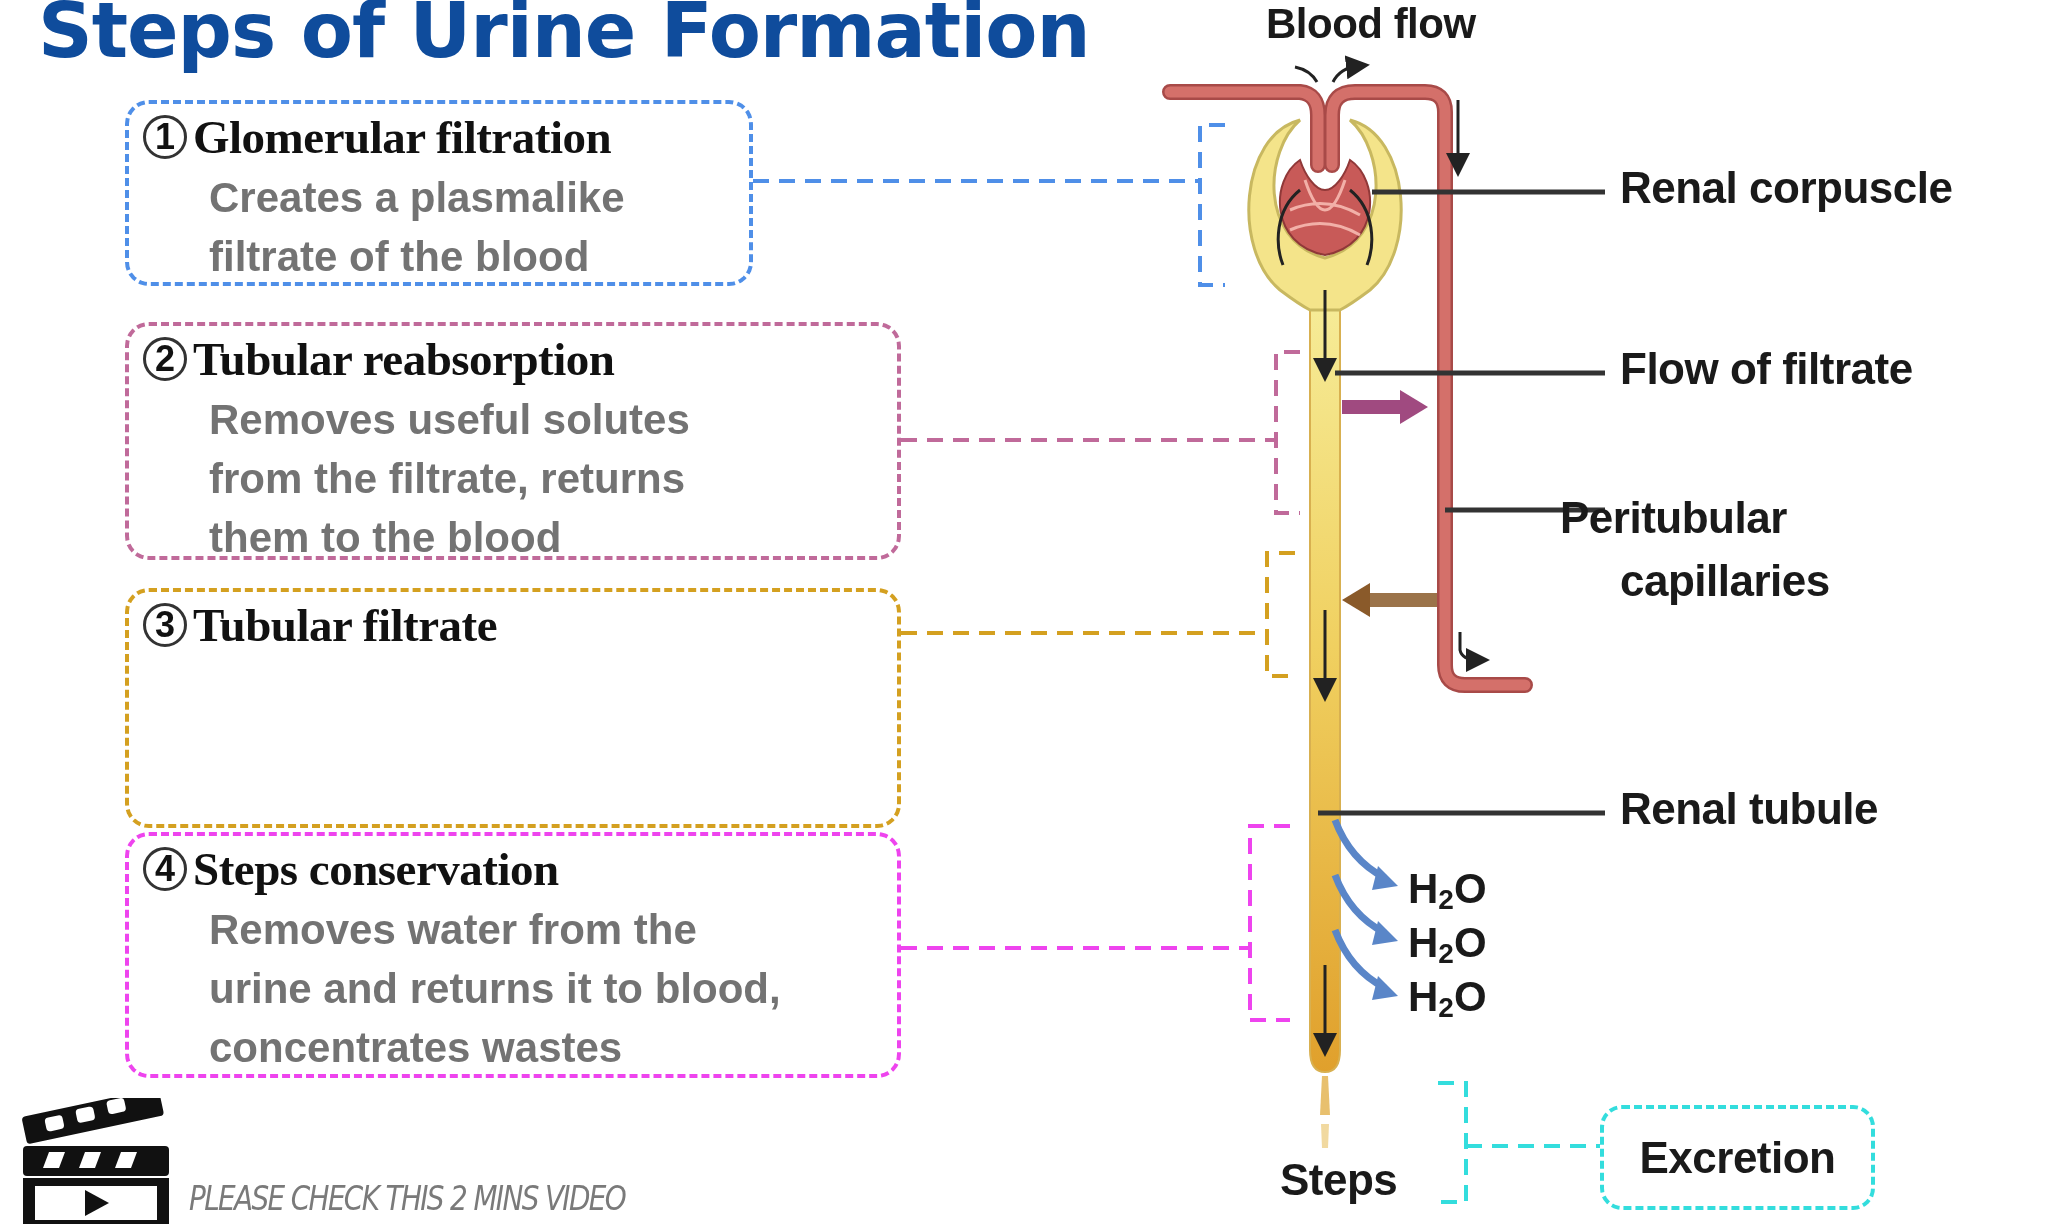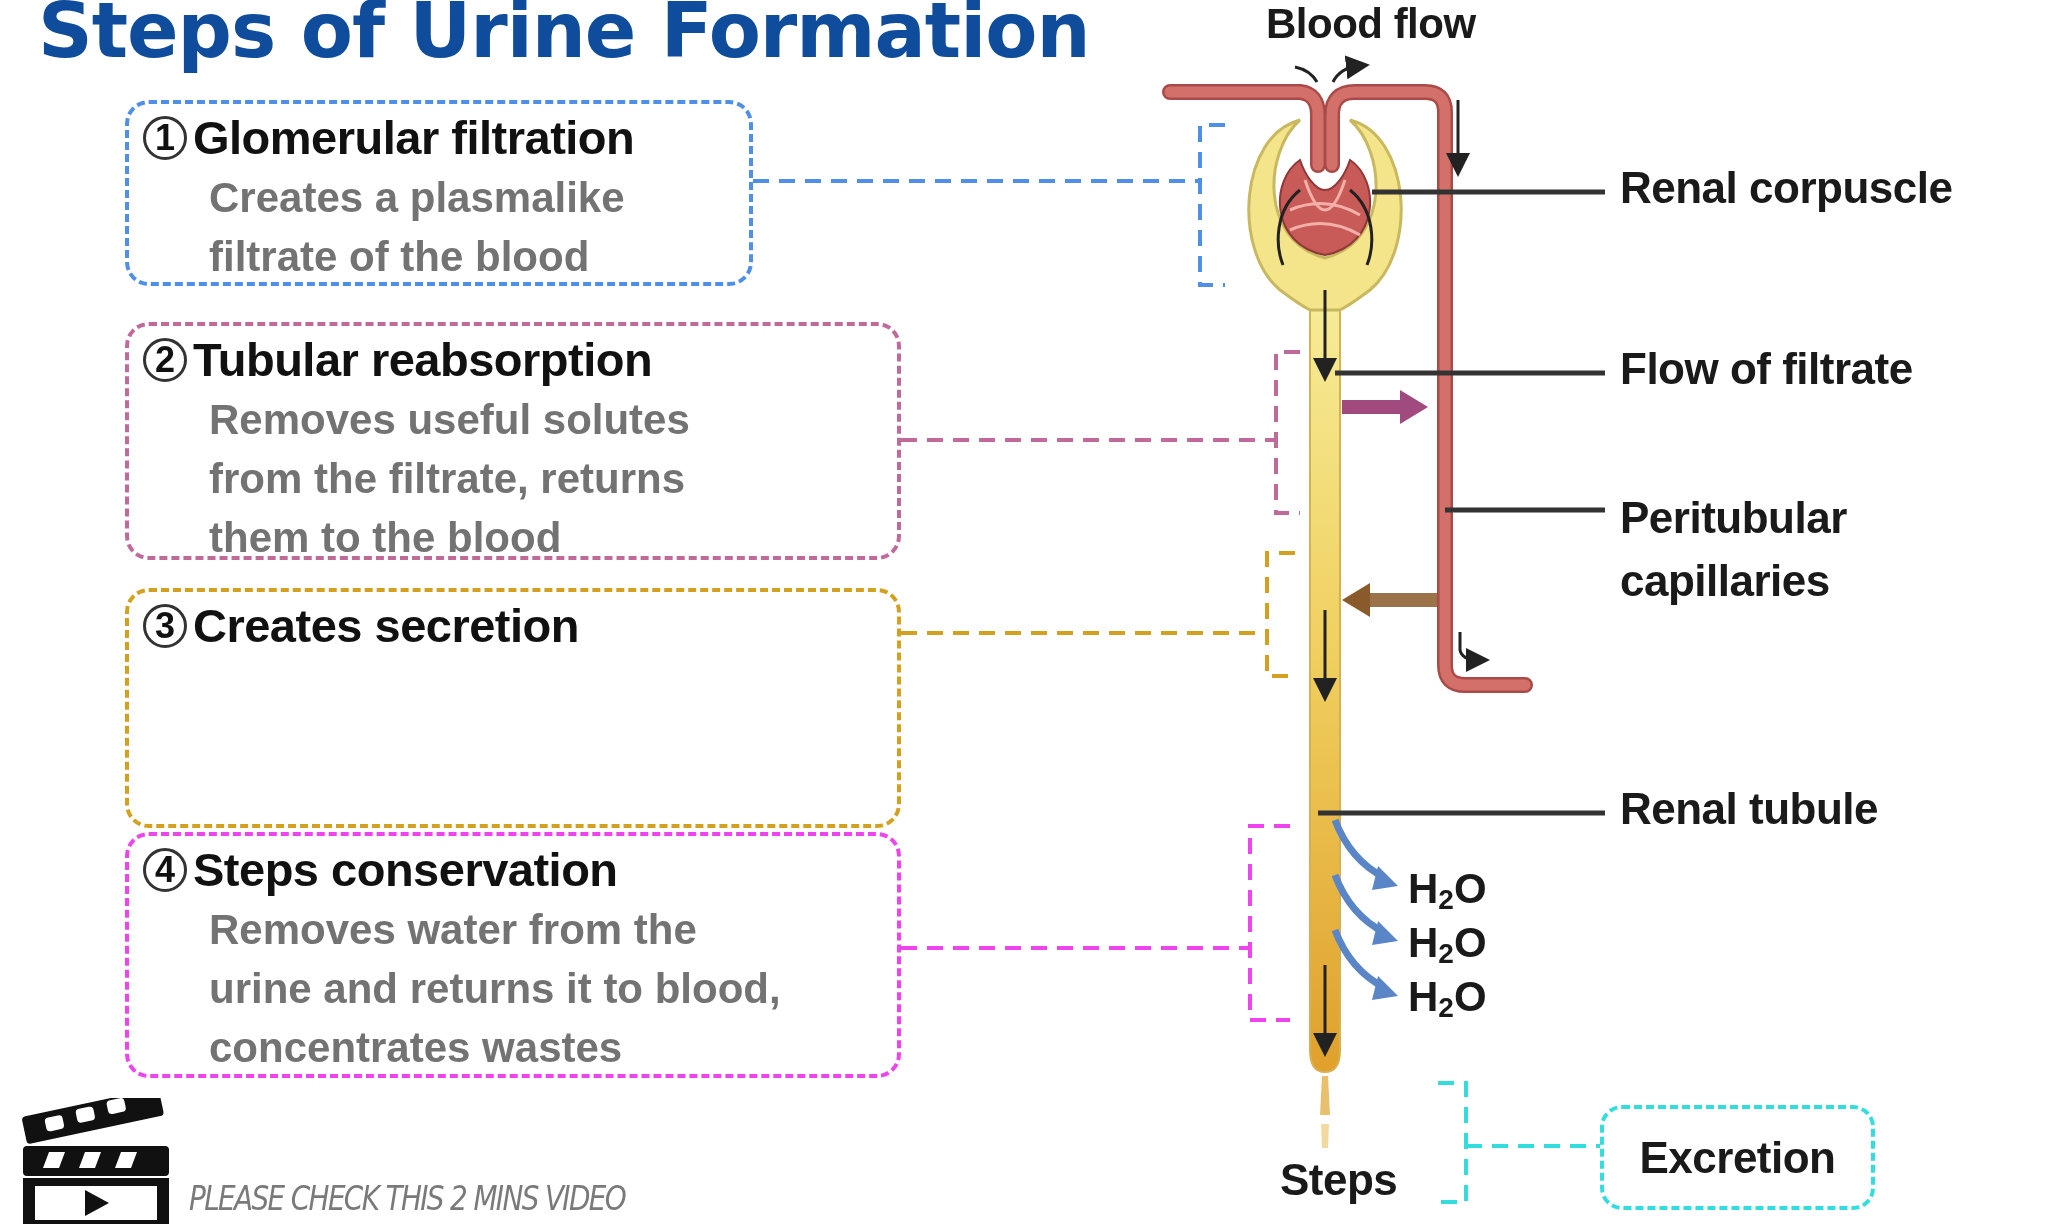--- a/index.html
+++ b/index.html
@@ -2,21 +2,21 @@
 <html><head>
 <meta charset="utf-8">
 <style>
   html, body { margin:0; padding:0; background:#ffffff; }
   body { width:2062px; height:1224px; position:relative; overflow:hidden; font-family:"Liberation Sans", sans-serif; }
   .abs { position:absolute; }
   .title { left:38px; top:-14px; font-family:"DejaVu Sans", sans-serif; font-weight:bold; font-size:76px; color:#0f4c9c; letter-spacing:-1px; white-space:nowrap; }
   .step-box { position:absolute; border:4px dashed; border-radius:24px; box-sizing:border-box; }
   .step-head { position:absolute; left:14px; top:6px; display:flex; align-items:center; white-space:nowrap; }
   .num { width:44px; height:44px; border:3px solid #333; border-radius:50%; box-sizing:border-box; display:flex; align-items:center; justify-content:center; font-weight:bold; font-size:36px; color:#111; margin-right:6px; font-family:"Liberation Sans", sans-serif; }
-  .step-title { font-weight:bold; font-size:47px; color:#111; font-family:Liberation Sans, sans-serif; letter-spacing:-0.5px; }
+  .step-title { font-weight:bold; font-size:47px; color:#111; font-family:Liberation Serif, serif; letter-spacing:-0.5px; }
   .step-desc { position:absolute; left:80px; top:64px; font-weight:bold; font-size:42px; line-height:59px; color:#737373; white-space:pre; font-family:"Liberation Sans", sans-serif; }
   .label { position:absolute; font-weight:bold; font-size:44px; color:#1a1a1a; white-space:nowrap; letter-spacing:-0.5px; }
   .h2o { position:absolute; font-weight:bold; font-size:42px; color:#1a1a1a; line-height:54px; }
   .h2o sub { font-size:28px; vertical-align:-6px; }
   .excretion-box { position:absolute; left:1600px; top:1105px; width:275px; height:105px; border:4px dashed #33dddd; border-radius:22px; box-sizing:border-box; display:flex; align-items:center; justify-content:center; }
   .video-text { position:absolute; left:198px; top:1178px; font-family:"DejaVu Sans", sans-serif; font-style:italic; font-size:34px; color:#7a7a7a; letter-spacing:-2px; transform:scaleX(0.82); transform-origin:left; white-space:nowrap; }
 </style>
 </head>
 <body>
 
@@ -37,21 +37,21 @@
     <span class="step-title">Tubular reabsorption</span>
   </div>
   <div class="step-desc">Removes useful solutes
 from the filtrate, returns
 them to the blood</div>
 </div>
 
 <div class="step-box" style="left:125px; top:588px; width:776px; height:240px; border-color:#d4a020;">
   <div class="step-head">
     <span class="num">3</span>
-    <span class="step-title">Creates secretion</span>
+    <span class="step-title">Tubular filtrate</span>
   </div>
 </div>
 
 <div class="step-box" style="left:125px; top:832px; width:776px; height:246px; border-color:#ee44ee;">
   <div class="step-head">
     <span class="num">4</span>
     <span class="step-title">Steps conservation</span>
   </div>
   <div class="step-desc">Removes water from the
 urine and returns it to blood,
@@ -153,21 +153,21 @@
     <line x1="1372" y1="192" x2="1605" y2="192"></line>
     <line x1="1335" y1="373" x2="1605" y2="373"></line>
     <line x1="1445" y1="510" x2="1605" y2="510"></line>
     <line x1="1318" y1="813" x2="1605" y2="813"></line>
   </g>
 </svg>
 
 <div class="label" style="left:1266px; top:0px; font-size:42px;">Blood flow</div>
 <div class="label" style="left:1620px; top:163px;">Renal corpuscle</div>
 <div class="label" style="left:1620px; top:344px;">Flow of filtrate</div>
-<div class="label" style="left:1620px; top:493px;">Peritubular</div>
+<div class="label" style="left:1560px; top:493px;">Peritubular</div>
 <div class="label" style="left:1620px; top:556px;">capillaries</div>
 <div class="label" style="left:1620px; top:784px;">Renal tubule</div>
 <div class="label" style="left:1280px; top:1155px;">Steps</div>
 
 <div class="h2o" style="left:1408px; top:862px;"><span>H</span><sub>2</sub><span>O</span></div>
 <div class="h2o" style="left:1408px; top:916px;"><span>H</span><sub>2</sub><span>O</span></div>
 <div class="h2o" style="left:1408px; top:970px;"><span>H</span><sub>2</sub><span>O</span></div>
 
 <div class="excretion-box">
   <span class="label" style="position:static;">Excretion</span>

